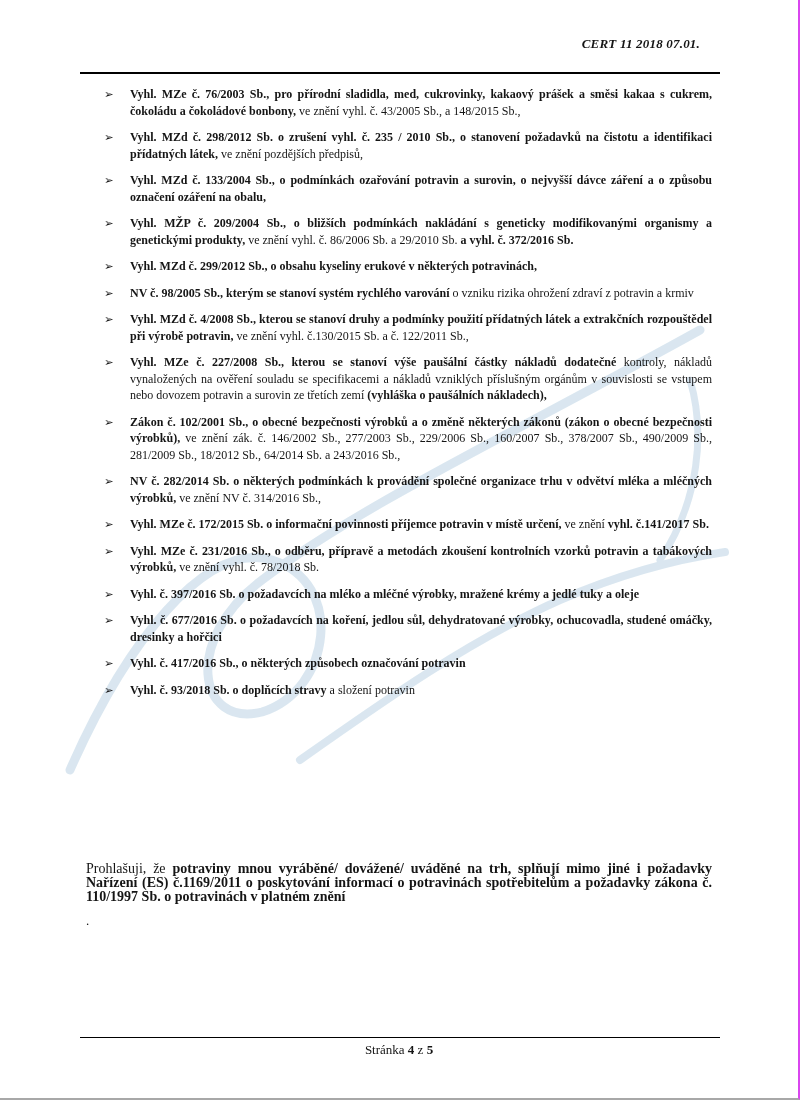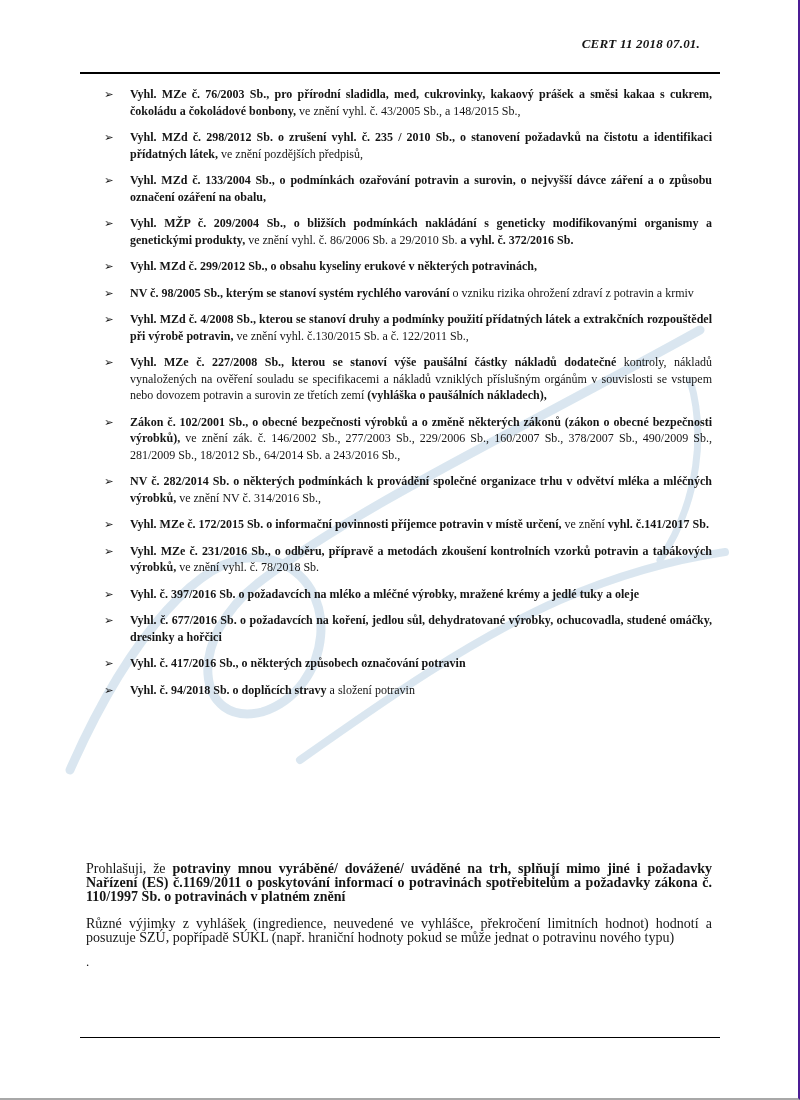--- a/index.html
+++ b/index.html
@@ -1,21 +1,21 @@
 <!DOCTYPE html>
 <html><head>
 <meta charset="utf-8">
 <style>
   * { margin:0; padding:0; box-sizing:border-box; }
   html,body { background:#e8e8e8; }
   body { width:800px; height:1100px; font-family:"Liberation Serif", serif; color:#151515; }
   .page {
     position:relative; width:800px; height:1100px; background:#ffffff;
     overflow:hidden;
-    border-right:2px solid #4c1d95; border-bottom:2px solid #a8a8a8;
+    border-right:2px solid #d946ef; border-bottom:2px solid #a8a8a8;
   }
   .watermark { position:absolute; left:0; top:0; width:800px; height:1100px; pointer-events:none; opacity:.38; }
   .header {
     position:absolute; top:36px; right:98px;
     font-size:13px; font-style:italic; font-weight:bold; letter-spacing:.2px;
   }
   .rule { position:absolute; left:80px; right:78px; border:0; }
   .top-rule { top:72px; border-top:2.5px solid #000; }
   .bottom-rule { top:1037px; border-top:1.5px solid #000; }
 
@@ -126,27 +126,27 @@
     <span class="item-text"><span class="b">Vyhl. č. 677/2016 Sb. o požadavcích na koření, jedlou sůl, dehydratované výrobky, ochucovadla, studené omáčky, dresinky a hořčici</span></span>
   </div>
 
   <div class="list-item">
     <span class="bullet">➢</span>
     <span class="item-text"><span class="b">Vyhl. č. 417/2016 Sb., o některých způsobech označování potravin</span></span>
   </div>
 
   <div class="list-item">
     <span class="bullet">➢</span>
-    <span class="item-text"><span class="b">Vyhl. č. 94/2018 Sb. o doplňcích stravy</span><span class="r"> a složení potravin</span></span>
+    <span class="item-text"><span class="b">Vyhl. č. 93/2018 Sb. o doplňcích stravy</span><span class="r"> a složení potravin</span></span>
   </div>
 </div>
 
   <div class="paragraphs">
 
   <p class="para"><span class="r">Prohlašuji, že </span><span class="b">potraviny mnou vyráběné/ dovážené/ uváděné na trh, splňují mimo jiné i požadavky Nařízení (ES) č.1169/2011 o poskytování informací o potravinách spotřebitelům a požadavky zákona č. 110/1997 Sb. o potravinách v platném znění</span></p>
 
-  <p class="para"><span class="r">Různé výjimky z vyhlášek (ingredience, neuvedené ve vyhlášce, překročení limitních hodnot) hodnotí a posuzuje SZÚ, popřípadě SÚKL (např. hraniční hodnoty pokud se může jednat o potravinu nového typu)</span></p>
 <div class="stray">.</div>
   </div>
 
   <div class="rule bottom-rule"></div>
+  <div class="page-number"><span class="r">Stránka </span><span class="b">4</span><span class="r"> z </span><span class="b">5</span></div>
 
 </div>
 
 </body></html>

